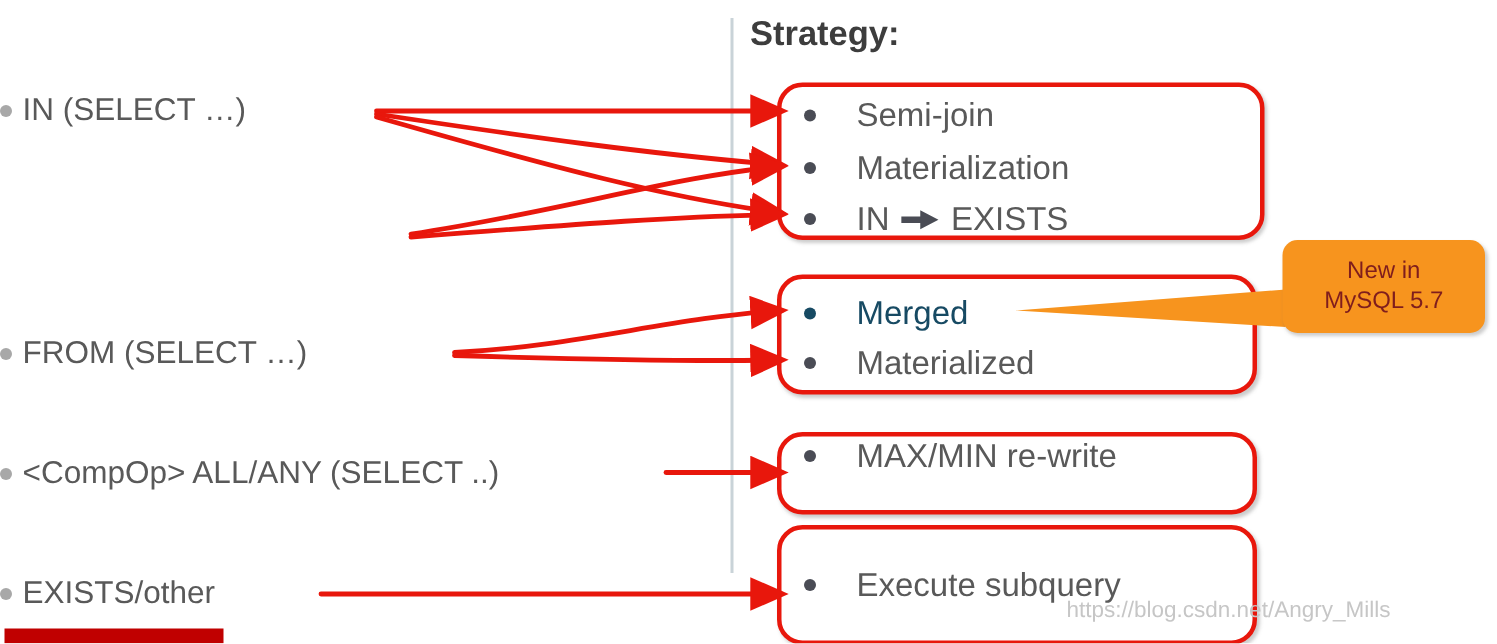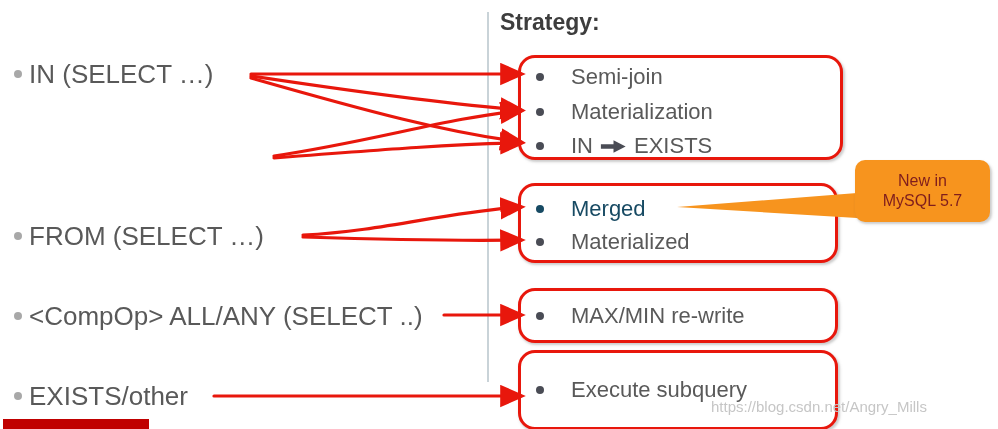--- a/index.html
+++ b/index.html
@@ -23,22 +23,22 @@
     position:absolute;top:8px;height:28px;line-height:28px;
     font-size:23px;font-weight:700;color:var(--header-gray);white-space:nowrap;
   }
   .col-title.left{left:8px;}
   .col-title.right{left:500px;}
   .divider{
     position:absolute;left:487px;top:12px;width:2px;height:370px;
     background:var(--divider);
   }
   .cat-item{
-    position:absolute;left:14px;height:26px;line-height:26px;display:flex;align-items:center;
-    font-size:26px;color:var(--item-gray);white-space:nowrap;
+    position:absolute;left:0;height:26px;line-height:26px;display:flex;align-items:center;
+    font-size:21px;color:var(--item-gray);white-space:nowrap;
   }
   .dot{display:inline-block;width:8px;height:8px;border-radius:50%;flex:0 0 auto;}
   .dot.light{background:var(--light-bullet);margin-right:7px;}
   .dot.dark{background:var(--dark-bullet);margin-left:15px;margin-right:27px;}
   .dot.teal{background:var(--merged-teal);}
   .sbox{
     position:absolute;left:518px;border:3px solid var(--red);border-radius:17px;
     background:#fff;box-sizing:border-box;
     box-shadow:1.5px 2px 2.5px rgba(110,110,110,.35);
   }
@@ -135,21 +135,21 @@
     <div class="srow" style="height:33px">
       <span class="dot dark teal"></span>
       <span class="hl">Merged</span>
     </div>
     <div class="srow" style="height:33px">
       <span class="dot dark"></span>
       <span>Materialized</span>
     </div>
   </div>
 
-  <div class="sbox boxlayer" style="top:288px;width:320px;height:55px;display:flex;align-items:center">
+  <div class="sbox boxlayer" style="top:288px;width:320px;height:55px;display:flex;align-items:flex-start">
     <div class="srow" style="width:100%">
       <span class="dot dark"></span>
       <span>MAX/MIN re-write</span>
     </div>
   </div>
 
   <div class="sbox boxlayer" style="top:350px;width:320px;height:80px;display:flex;align-items:center">
     <div class="srow" style="width:100%">
       <span class="dot dark"></span>
       <span>Execute subquery</span>

